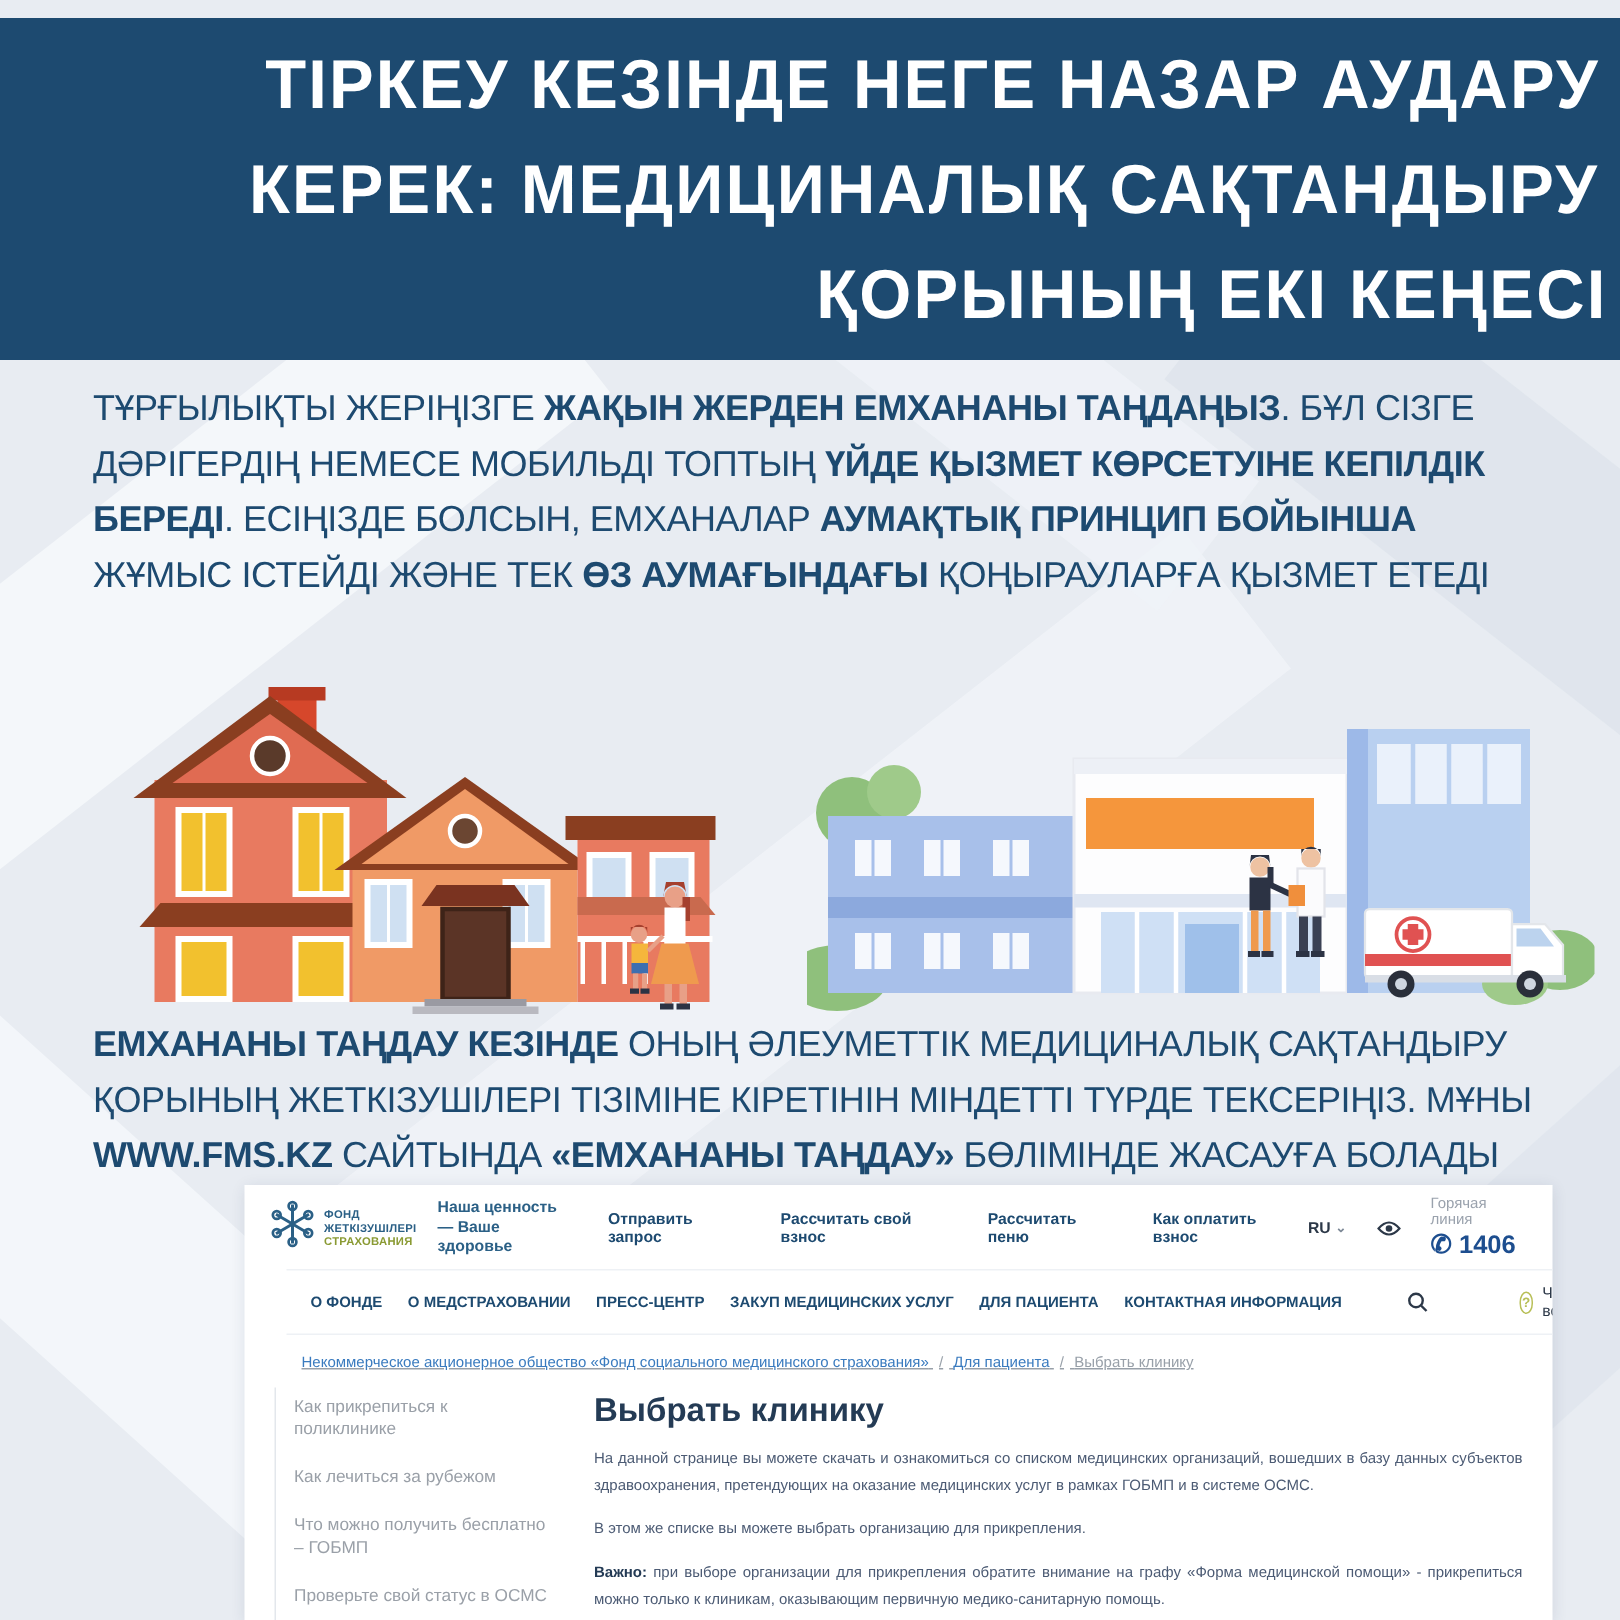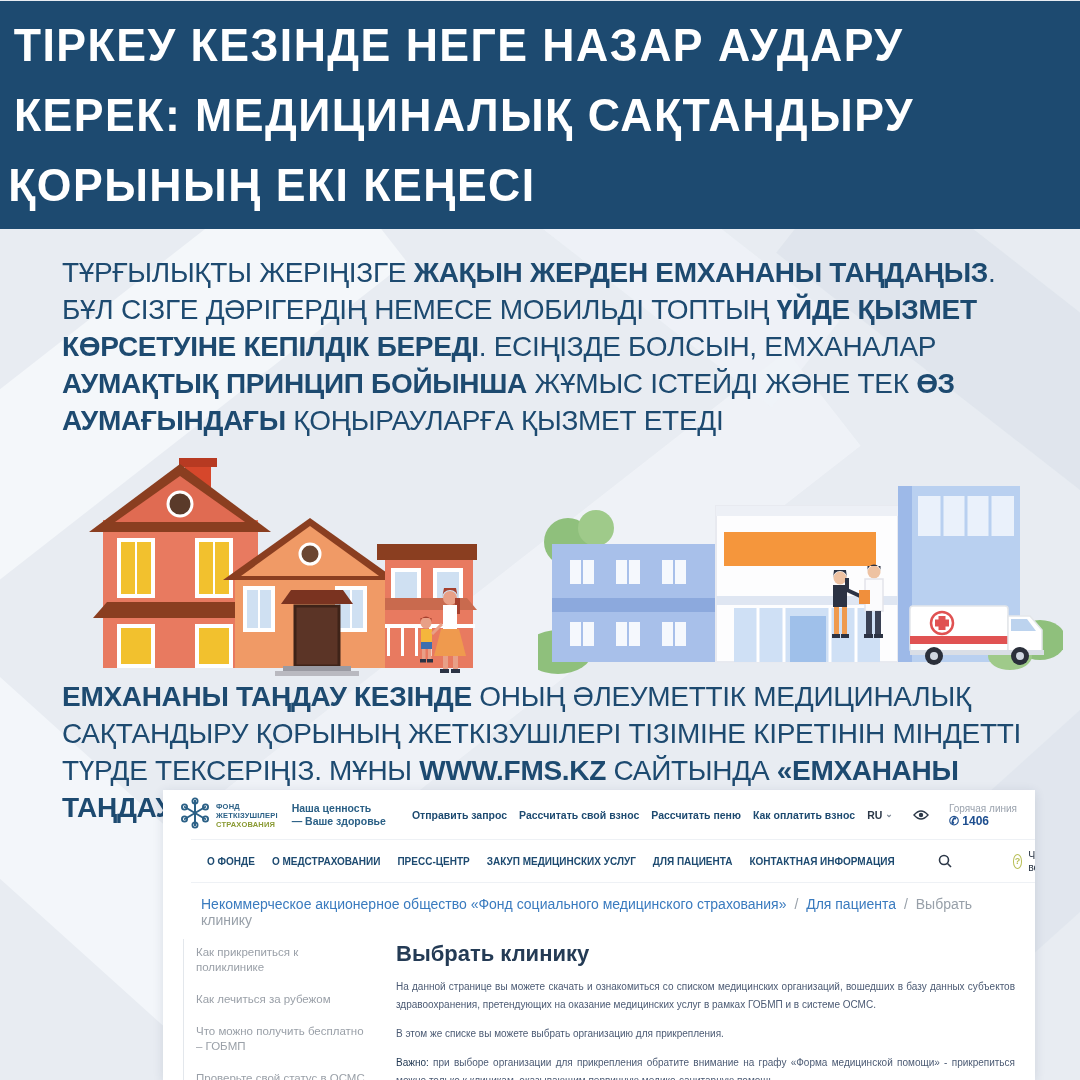--- a/index.html
+++ b/index.html
@@ -8,71 +8,71 @@
   
   .bgshape{position:absolute;pointer-events:none;}
   .bg1{left:-140px;top:300px;width:560px;height:150px;background:#f4f7fa;transform:rotate(-38deg);}
   .bg2{left:180px;top:560px;width:720px;height:120px;background:#f2f5f9;transform:rotate(-38deg);opacity:.7;}
   .bg3{left:760px;top:300px;width:560px;height:140px;background:#dde3eb;transform:rotate(38deg);opacity:.8;}
   .bg4{left:-180px;top:820px;width:620px;height:150px;background:#f3f6fa;transform:rotate(42deg);}
   .bg5{left:880px;top:700px;width:480px;height:150px;background:#dfe5ed;transform:rotate(-42deg);opacity:.85;}
   .bg6{left:430px;top:180px;width:420px;height:110px;background:#eff3f7;transform:rotate(38deg);opacity:.8;}
 
   
-  .poster-header{position:absolute;left:0;top:1px;width:1080px;height:228px;background:#1d4a70;
-      display:flex;flex-direction:column;align-items:flex-start;justify-content:center;z-index:3;}
+  .poster-header{position:absolute;left:0;top:12px;width:1080px;height:228px;background:#1d4a70;
+      display:flex;flex-direction:column;align-items:flex-end;justify-content:center;z-index:3;}
   .poster-header .line{color:#ffffff;font-weight:700;font-size:46px;line-height:70px;
       letter-spacing:1.5px;white-space:nowrap;transform:scaleX(.97);}
 
   
-  .tip{position:absolute;z-index:3;color:#1d4a70;font-size:28px;line-height:37px;letter-spacing:-.3px;}
+  .tip{position:absolute;z-index:3;color:#1d4a70;font-size:24px;line-height:37px;letter-spacing:-.3px;}
   .tip1{left:62px;top:254px;width:962px;}
   .tip2{left:62px;top:678px;width:995px;}
   .seg{font-weight:400;}
   .seg.bold{font-weight:700;}
 
   
   .house-wrap{position:absolute;left:85px;top:458px;width:395px;height:218px;z-index:2;}
   .clinic-wrap{position:absolute;left:538px;top:480px;width:525px;height:198px;z-index:2;}
 
   
   .site{position:absolute;left:163px;top:790px;width:872px;height:290px;background:#ffffff;
         box-shadow:0 2px 10px rgba(30,50,80,.12);z-index:4;color:#1d4a70;overflow:hidden;}
   .site-top{display:flex;align-items:center;padding:7px 16px 6px 16px;gap:10px;}
   .logo{display:flex;align-items:center;gap:5px;}
   .logo-text{font-size:7.5px;font-weight:700;line-height:9px;color:#2b6086;letter-spacing:.2px;}
   .logo-text .green{color:#8a9a33;}
   .tagline{font-size:10.5px;font-weight:700;color:#2b6086;line-height:13px;margin-left:4px;}
-  .top-links{display:flex;gap:12px;margin-left:16px;font-size:10.5px;font-weight:700;color:#1d4a70;}
+  .top-links{display:flex;gap:28px;margin-left:16px;font-size:10.5px;font-weight:700;color:#1d4a70;}
   .top-links span{cursor:pointer;}
   .lang{margin-left:auto;display:flex;align-items:flex-start;gap:3px;font-size:10.5px;font-weight:700;color:#2c3848;}
   .lang .chev{font-size:9px;color:#7c8896;}
   .eye{margin:0 10px;display:flex;align-items:center;}
   .hotline{margin-right:2px;}
   .hotline-label{font-size:10px;color:#9aa2ad;}
-  .hotline-number{font-size:12px;font-weight:700;color:#1d4e8f;}
+  .hotline-number{font-size:17px;font-weight:700;color:#1d4e8f;}
   .site-nav{display:flex;align-items:center;gap:17px;padding:9px 16px;border-top:1px solid #eef1f5;
             border-bottom:1px solid #eef1f5;font-size:10px;font-weight:700;color:#1d4a70;margin-left:28px;}
   .site-nav .nav-item{cursor:pointer;white-space:nowrap;}
   .search{margin-left:26px;display:flex;align-items:center;cursor:pointer;}
   .faq{display:flex;align-items:center;gap:6px;margin-left:44px;font-weight:400;font-size:10.5px;color:#2c3848;}
   .faq-circle{width:13px;height:13px;border-radius:50%;border:1px solid #b8bf57;color:#b8bf57;
       font-size:9px;display:flex;align-items:center;justify-content:center;font-weight:700;}
-  .breadcrumb{padding:13px 25px 9px 38px;font-size:14px;color:#98a0a9;}
+  .breadcrumb{padding:13px 25px 9px 38px;font-size:10px;color:#98a0a9;text-decoration:underline;}
   .breadcrumb .bc-link{color:#3a7bbf;cursor:pointer;}
   .breadcrumb .bc-sep{color:#98a0a9;margin:0 4px;}
   .breadcrumb .bc-current{color:#98a0a9;}
   .site-body{display:flex;padding:2px 16px 0 20px;}
   .sidebar{width:172px;border-left:1px solid #e3e7ec;padding:6px 0 0 12px;display:flex;
            flex-direction:column;gap:17px;font-size:11.5px;color:#9aa0a8;line-height:15px;}
   .sidebar span{cursor:pointer;}
   .main{flex:1;padding-left:28px;padding-right:4px;}
   .main h1{font-size:22px;font-weight:700;color:#243b55;margin:2px 0 11px 0;}
   .main p{font-size:10px;line-height:18px;color:#4c5b74;text-align:justify;margin:0 0 11px 0;}
-  .important-label{font-weight:400;color:#243b55;margin-top:40px;}
+  .important-label{font-weight:700;color:#243b55;margin-top:40px;}
 </style>
 </head>
 <body>
 
 <div class="canvas">
 
   <div class="bgshape bg1"></div>
   <div class="bgshape bg2"></div>
   <div class="bgshape bg3"></div>
   <div class="bgshape bg4"></div>

